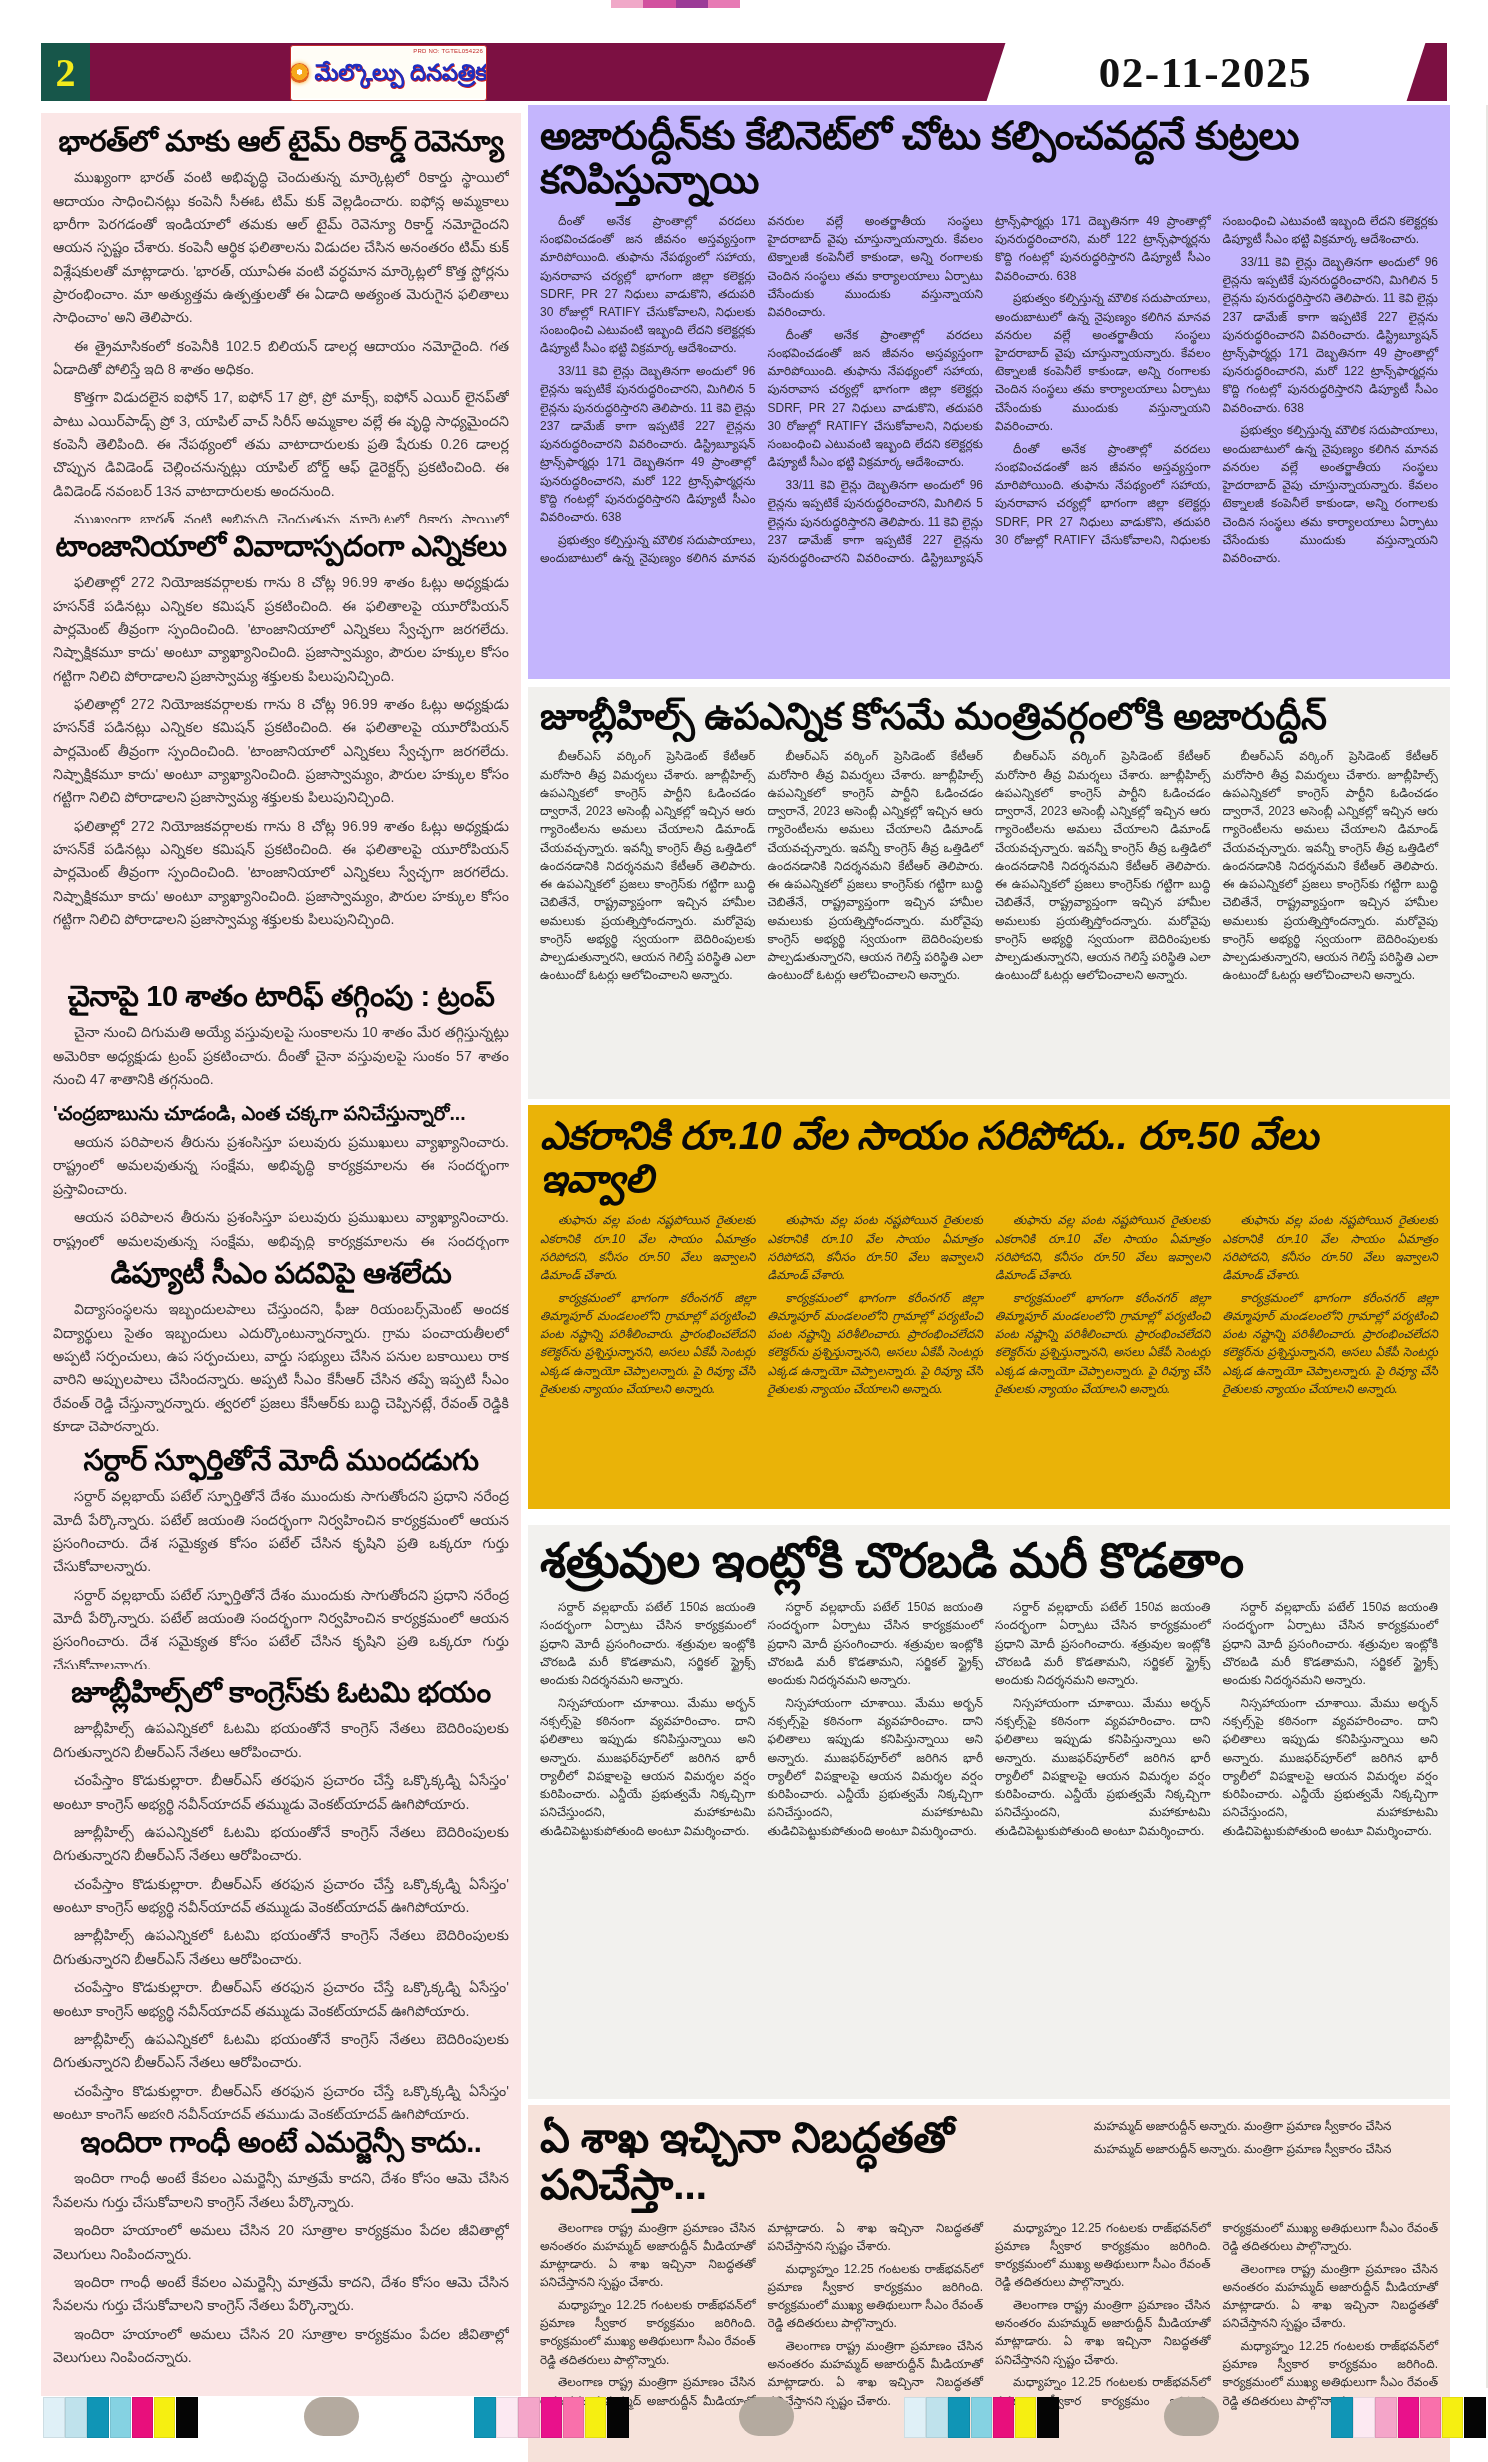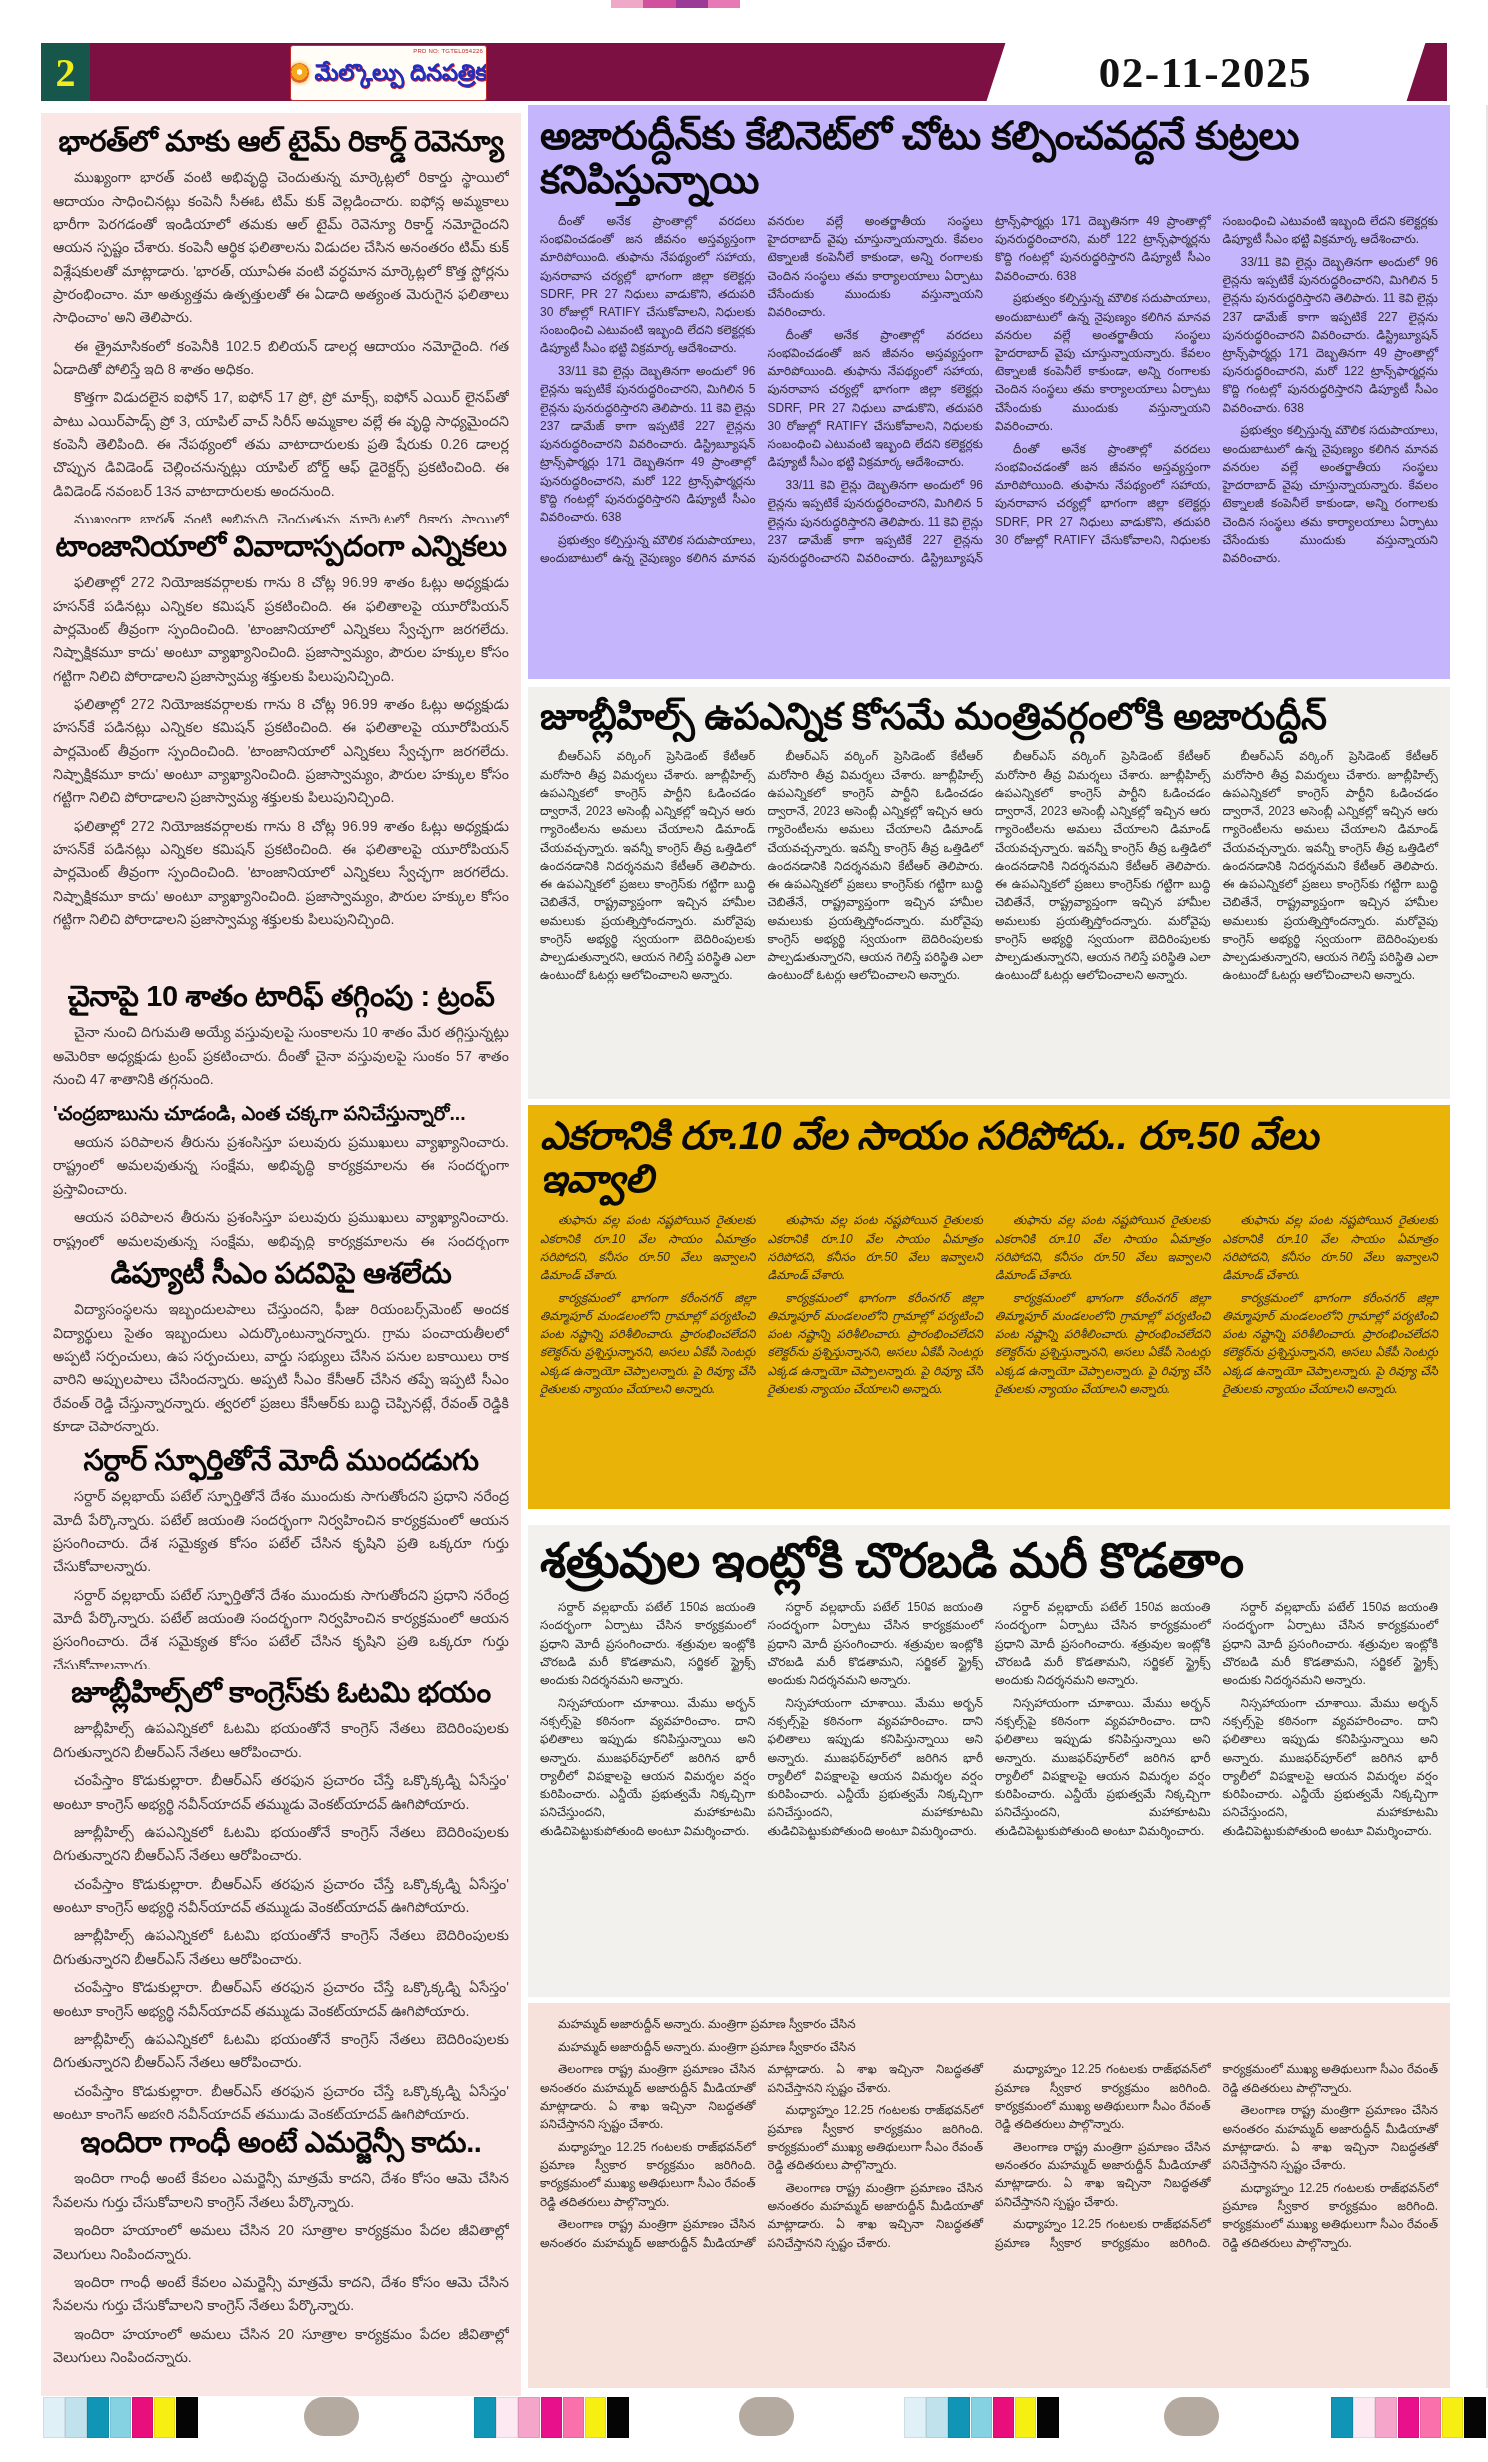--- a/index.html
+++ b/index.html
@@ -42,21 +42,21 @@
   .r-head{margin:3px 0 10.5px;font-weight:900;color:#090909;line-height:1.12;letter-spacing:-0.4px;}
   .r-body{column-gap:12px;font-size:12px;line-height:1.52;color:#2e2e2e;text-align:justify;}
   .cols-4{column-count:4;}
   .r-body p{margin:0 0 4.5px;text-indent:18px;}
   .art-a{height:574px;background:#c4b5fd;margin-bottom:7.5px;}
   .art-a .r-head{font-size:39px;}
   .art-b{height:412px;background:#f1f0ed;margin-bottom:6px;}
   .art-b .r-head{font-size:37px;}
   .art-c{height:404px;background:#eab308;margin-bottom:16.5px;font-style:italic;}
   .art-c .r-head{font-size:39px;}
-  .art-d{height:472px;background:#f2f1ee;margin-bottom:6px;}
+  .art-d{height:574px;background:#f2f1ee;margin-bottom:6px;}
   .art-d .r-head{font-size:48px;font-weight:900;letter-spacing:-0.7px;}
   .art-e{height:385px;background:#f6e2da;}
   .e-top{display:flex;gap:15px;align-items:flex-start;}
   .e-top .r-head{font-size:42px;flex:0 0 58%;}
   .e-intro{flex:1;font-size:12px;line-height:1.52;color:#2e2e2e;text-align:justify;padding-top:6px;overflow:hidden;max-height:90px;}
   .e-intro p{margin:0 0 4.5px;text-indent:18px;}
   .right-edge{position:absolute;right:0;top:105px;width:2.2px;height:2283px;background:#e8e6e2;}
 </style>
 </head>
 <body>
@@ -208,20 +208,21 @@
             <p>నిస్సహాయంగా చూశాయి. మేము అర్బన్ నక్సల్స్‌పై కఠినంగా వ్యవహరించాం. దాని ఫలితాలు ఇప్పుడు కనిపిస్తున్నాయి అని అన్నారు. ముజఫర్‌పూర్‌లో జరిగిన భారీ ర్యాలీలో విపక్షాలపై ఆయన విమర్శల వర్షం కురిపించారు. ఎన్డీయే ప్రభుత్వమే నిక్కచ్చిగా పనిచేస్తుందని, మహాకూటమి తుడిచిపెట్టుకుపోతుంది అంటూ విమర్శించారు.</p>
             <p>సర్దార్ వల్లభాయ్ పటేల్ 150వ జయంతి సందర్భంగా ఏర్పాటు చేసిన కార్యక్రమంలో ప్రధాని మోదీ ప్రసంగించారు. శత్రువుల ఇంట్లోకి చొరబడి మరీ కొడతామని, సర్జికల్ స్ట్రైక్స్ అందుకు నిదర్శనమని అన్నారు.</p>
             <p>నిస్సహాయంగా చూశాయి. మేము అర్బన్ నక్సల్స్‌పై కఠినంగా వ్యవహరించాం. దాని ఫలితాలు ఇప్పుడు కనిపిస్తున్నాయి అని అన్నారు. ముజఫర్‌పూర్‌లో జరిగిన భారీ ర్యాలీలో విపక్షాలపై ఆయన విమర్శల వర్షం కురిపించారు. ఎన్డీయే ప్రభుత్వమే నిక్కచ్చిగా పనిచేస్తుందని, మహాకూటమి తుడిచిపెట్టుకుపోతుంది అంటూ విమర్శించారు.</p>
             <p>సర్దార్ వల్లభాయ్ పటేల్ 150వ జయంతి సందర్భంగా ఏర్పాటు చేసిన కార్యక్రమంలో ప్రధాని మోదీ ప్రసంగించారు. శత్రువుల ఇంట్లోకి చొరబడి మరీ కొడతామని, సర్జికల్ స్ట్రైక్స్ అందుకు నిదర్శనమని అన్నారు.</p>
             <p>నిస్సహాయంగా చూశాయి. మేము అర్బన్ నక్సల్స్‌పై కఠినంగా వ్యవహరించాం. దాని ఫలితాలు ఇప్పుడు కనిపిస్తున్నాయి అని అన్నారు. ముజఫర్‌పూర్‌లో జరిగిన భారీ ర్యాలీలో విపక్షాలపై ఆయన విమర్శల వర్షం కురిపించారు. ఎన్డీయే ప్రభుత్వమే నిక్కచ్చిగా పనిచేస్తుందని, మహాకూటమి తుడిచిపెట్టుకుపోతుంది అంటూ విమర్శించారు.</p>
           </div>
       </article>
 
       <article class="r-art art-e">
         <div class="e-top">
+          <h2 class="r-head e-head">ఏ శాఖ ఇచ్చినా నిబద్ధతతో పనిచేస్తా...</h2>
           <div class="e-intro">
               <p>మహమ్మద్ అజారుద్దీన్ అన్నారు. మంత్రిగా ప్రమాణ స్వీకారం చేసిన</p>
               <p>మహమ్మద్ అజారుద్దీన్ అన్నారు. మంత్రిగా ప్రమాణ స్వీకారం చేసిన</p>
             </div>
         </div>
         <div class="r-body cols-4">
             <p>తెలంగాణ రాష్ట్ర మంత్రిగా ప్రమాణం చేసిన అనంతరం మహమ్మద్ అజారుద్దీన్ మీడియాతో మాట్లాడారు. ఏ శాఖ ఇచ్చినా నిబద్ధతతో పనిచేస్తానని స్పష్టం చేశారు.</p>
             <p>మధ్యాహ్నం 12.25 గంటలకు రాజ్‌భవన్‌లో ప్రమాణ స్వీకార కార్యక్రమం జరిగింది. కార్యక్రమంలో ముఖ్య అతిథులుగా సీఎం రేవంత్ రెడ్డి తదితరులు పాల్గొన్నారు.</p>
             <p>తెలంగాణ రాష్ట్ర మంత్రిగా ప్రమాణం చేసిన అనంతరం మహమ్మద్ అజారుద్దీన్ మీడియాతో మాట్లాడారు. ఏ శాఖ ఇచ్చినా నిబద్ధతతో పనిచేస్తానని స్పష్టం చేశారు.</p>
             <p>మధ్యాహ్నం 12.25 గంటలకు రాజ్‌భవన్‌లో ప్రమాణ స్వీకార కార్యక్రమం జరిగింది. కార్యక్రమంలో ముఖ్య అతిథులుగా సీఎం రేవంత్ రెడ్డి తదితరులు పాల్గొన్నారు.</p>

